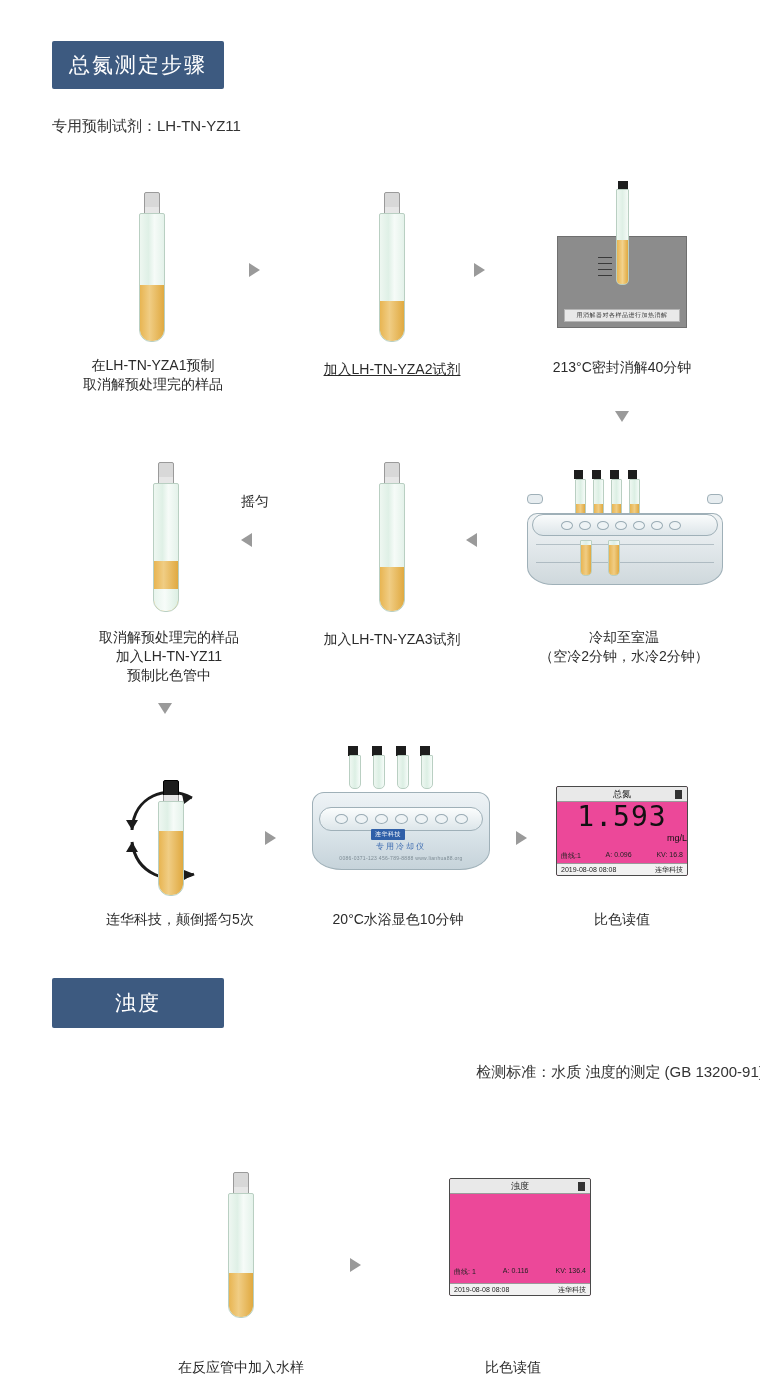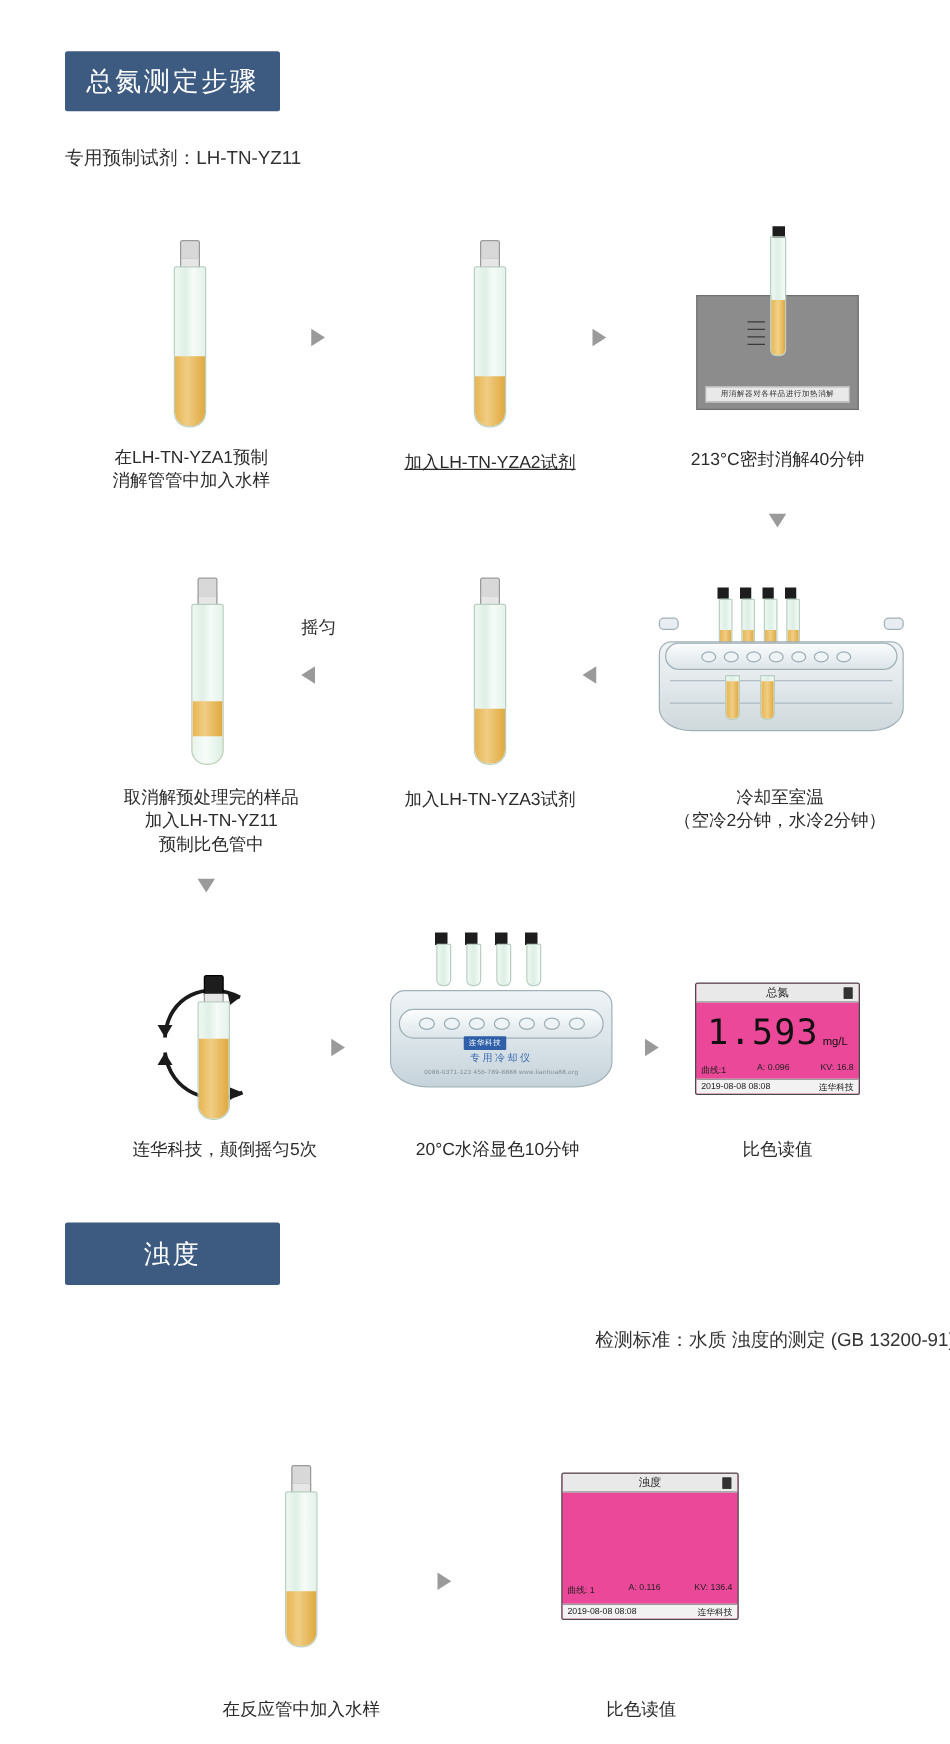--- a/index.html
+++ b/index.html
@@ -244,20 +244,21 @@
     border: 1px solid #333;
     background: #333;
   }
   .meter .read {
     position: absolute;
     left: 0; right: 0; top: 17px;
     height: 42px;
     display: flex;
     align-items: center;
     justify-content: center;
+    flex-direction: column;
   }
   .meter .value {
     font-family: "DejaVu Sans Mono", "Liberation Mono", monospace;
     font-size: 28px;
     letter-spacing: 1px;
     color: #111;
   }
   .meter .unit {
     font-size: 9px;
     color: #111;
@@ -330,21 +331,21 @@
 <div class="caption-line" id="reagent-line">专用预制试剂：LH-TN-YZ11</div>
 
 <div class="tube" style="left:139px; top:192px;">
   <div class="cap"></div>
   <div class="neck"></div>
   <div class="body">
     <div class="liquid" style="height:56px;"></div>
   </div>
 </div>
 <div class="step-caption" style="left:153px; top:356px; width:210px;">在LH-TN-YZA1预制
-消解管管中加入水样</div>
+取消解预处理完的样品</div>
 
 <div class="arrow right" style="left:249px; top:263px;"></div>
 
 <div class="tube" style="left:379px; top:192px;">
   <div class="cap"></div>
   <div class="neck"></div>
   <div class="body">
     <div class="liquid" style="height:40px;"></div>
   </div>
 </div>

